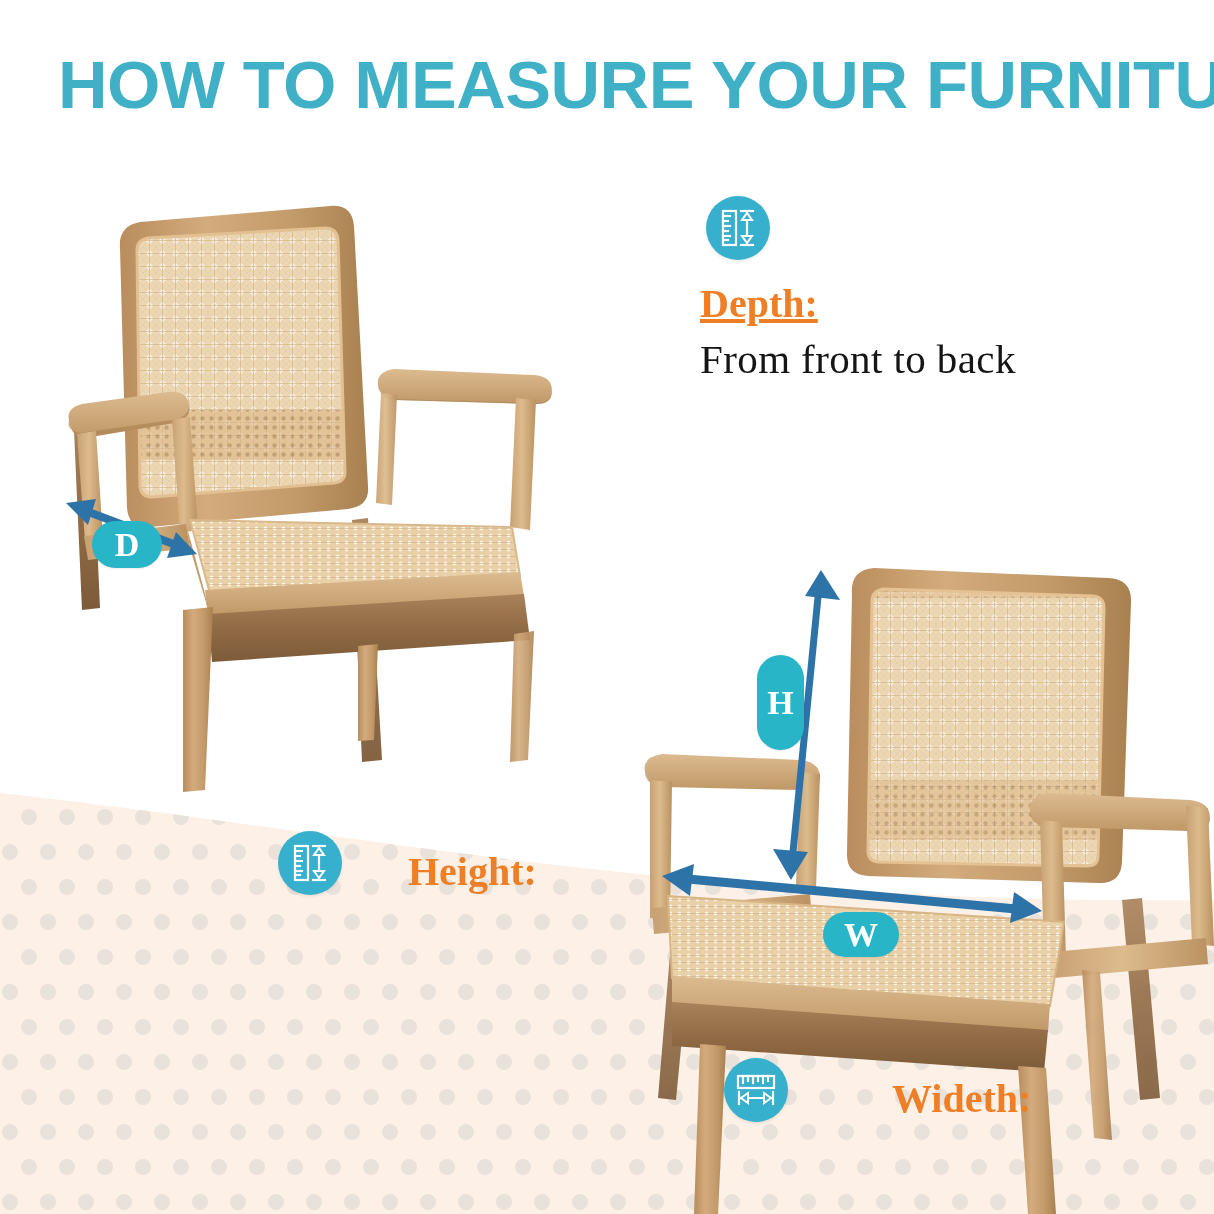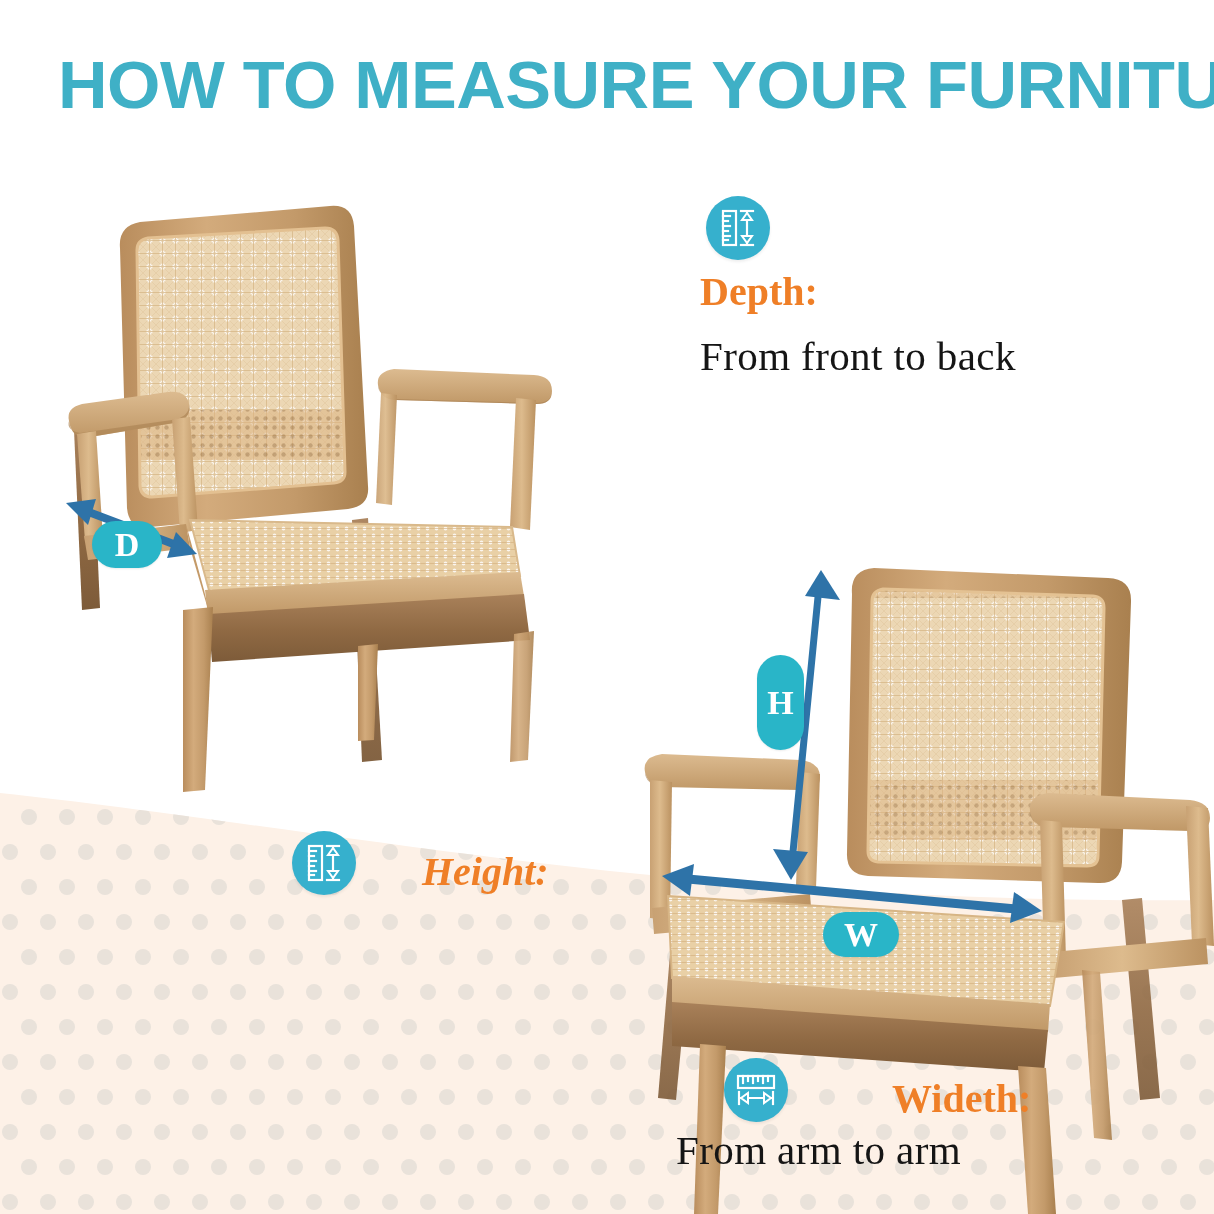--- a/index.html
+++ b/index.html
@@ -51,25 +51,25 @@
     font-family:"Liberation Serif",serif;
     color:#151515;
     font-size:41px;
     white-space:nowrap;
     letter-spacing:0.4px;
   }
 
   
   #depth-block{left:700px;top:196px;}
   #depth-block .ico-circle{margin-left:6px;}
-  #depth-block .lbl{margin-top:8px;}
-  #depth-block .desc{margin-top:17px;}
-
-  
-  #height-block{left:178px;top:824px;width:420px;font-style:italic;}
+  #depth-block .lbl{margin-top:20px;text-decoration:underline;}
+  #depth-block .desc{margin-top:8px;}
+
+  
+  #height-block{left:164px;top:824px;width:420px;}
   #height-block .ico-circle{margin-left:114px;}
   #height-block .lbl{margin-left:66px;margin-top:24px;}
   #height-block .desc{margin-top:6px;margin-left:-10px;}
 
   
   #width-block{left:676px;top:1058px;width:430px;}
   #width-block .ico-circle{margin-left:48px;}
   #width-block .lbl{margin-left:104px;margin-top:10px;}
   #width-block .desc{margin-top:4px;margin-left:0px;}
 
@@ -372,16 +372,15 @@
             <line x1="17" y1="40" x2="47" y2="40"></line>
             <line x1="15" y1="34" x2="15" y2="46"></line>
             <line x1="49" y1="34" x2="49" y2="46"></line>
           </g>
           <polygon points="17,40 24,35 24,45" fill="#36b0cd" stroke="#ffffff" stroke-width="2"></polygon>
           <polygon points="47,40 40,35 40,45" fill="#36b0cd" stroke="#ffffff" stroke-width="2"></polygon>
         </svg>
       </div>
       <div class="lbl">Wideth:</div>
     </div>
-    <div class="desc">From arm to arm</div>
   </div>
 
 </div>
 
 </body></html>

